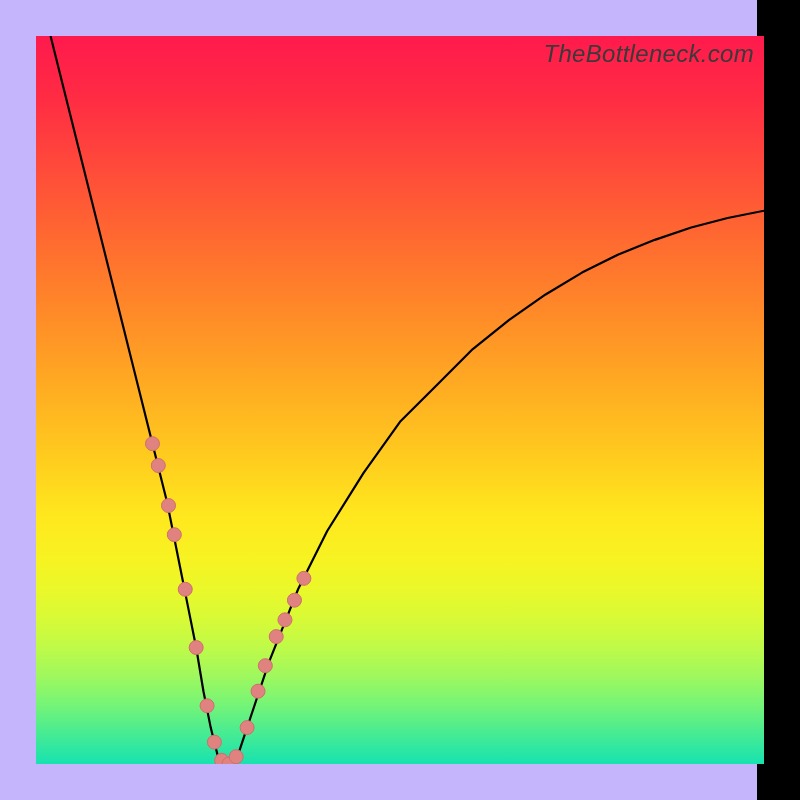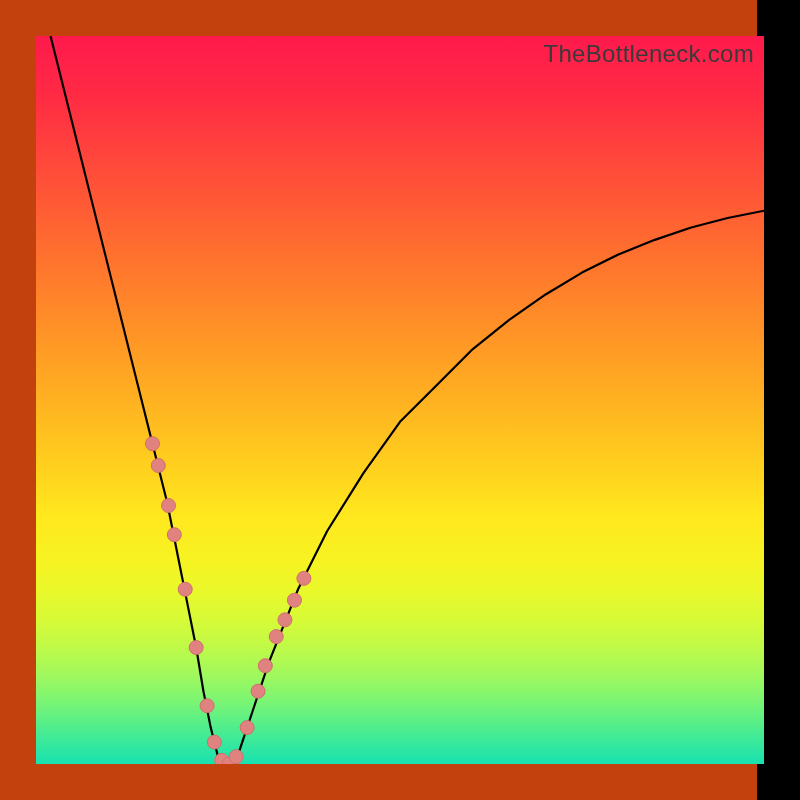--- a/index.html
+++ b/index.html
@@ -10,21 +10,22 @@
     overflow: hidden;
     background: #000;
     font-family: Arial, Helvetica, sans-serif;
   }
   .frame {
     position: absolute;
     left: 0;
     top: 0;
     width: 757px;
     height: 800px;
-    background: #c2410c;
+    background: #c4b5fd;
+    font-style: italic;
   }
   .plot-area {
     position: absolute;
     left: 36px;
     top: 36px;
     width: 728px;
     height: 728px;
     
     background: linear-gradient(
       to bottom,

